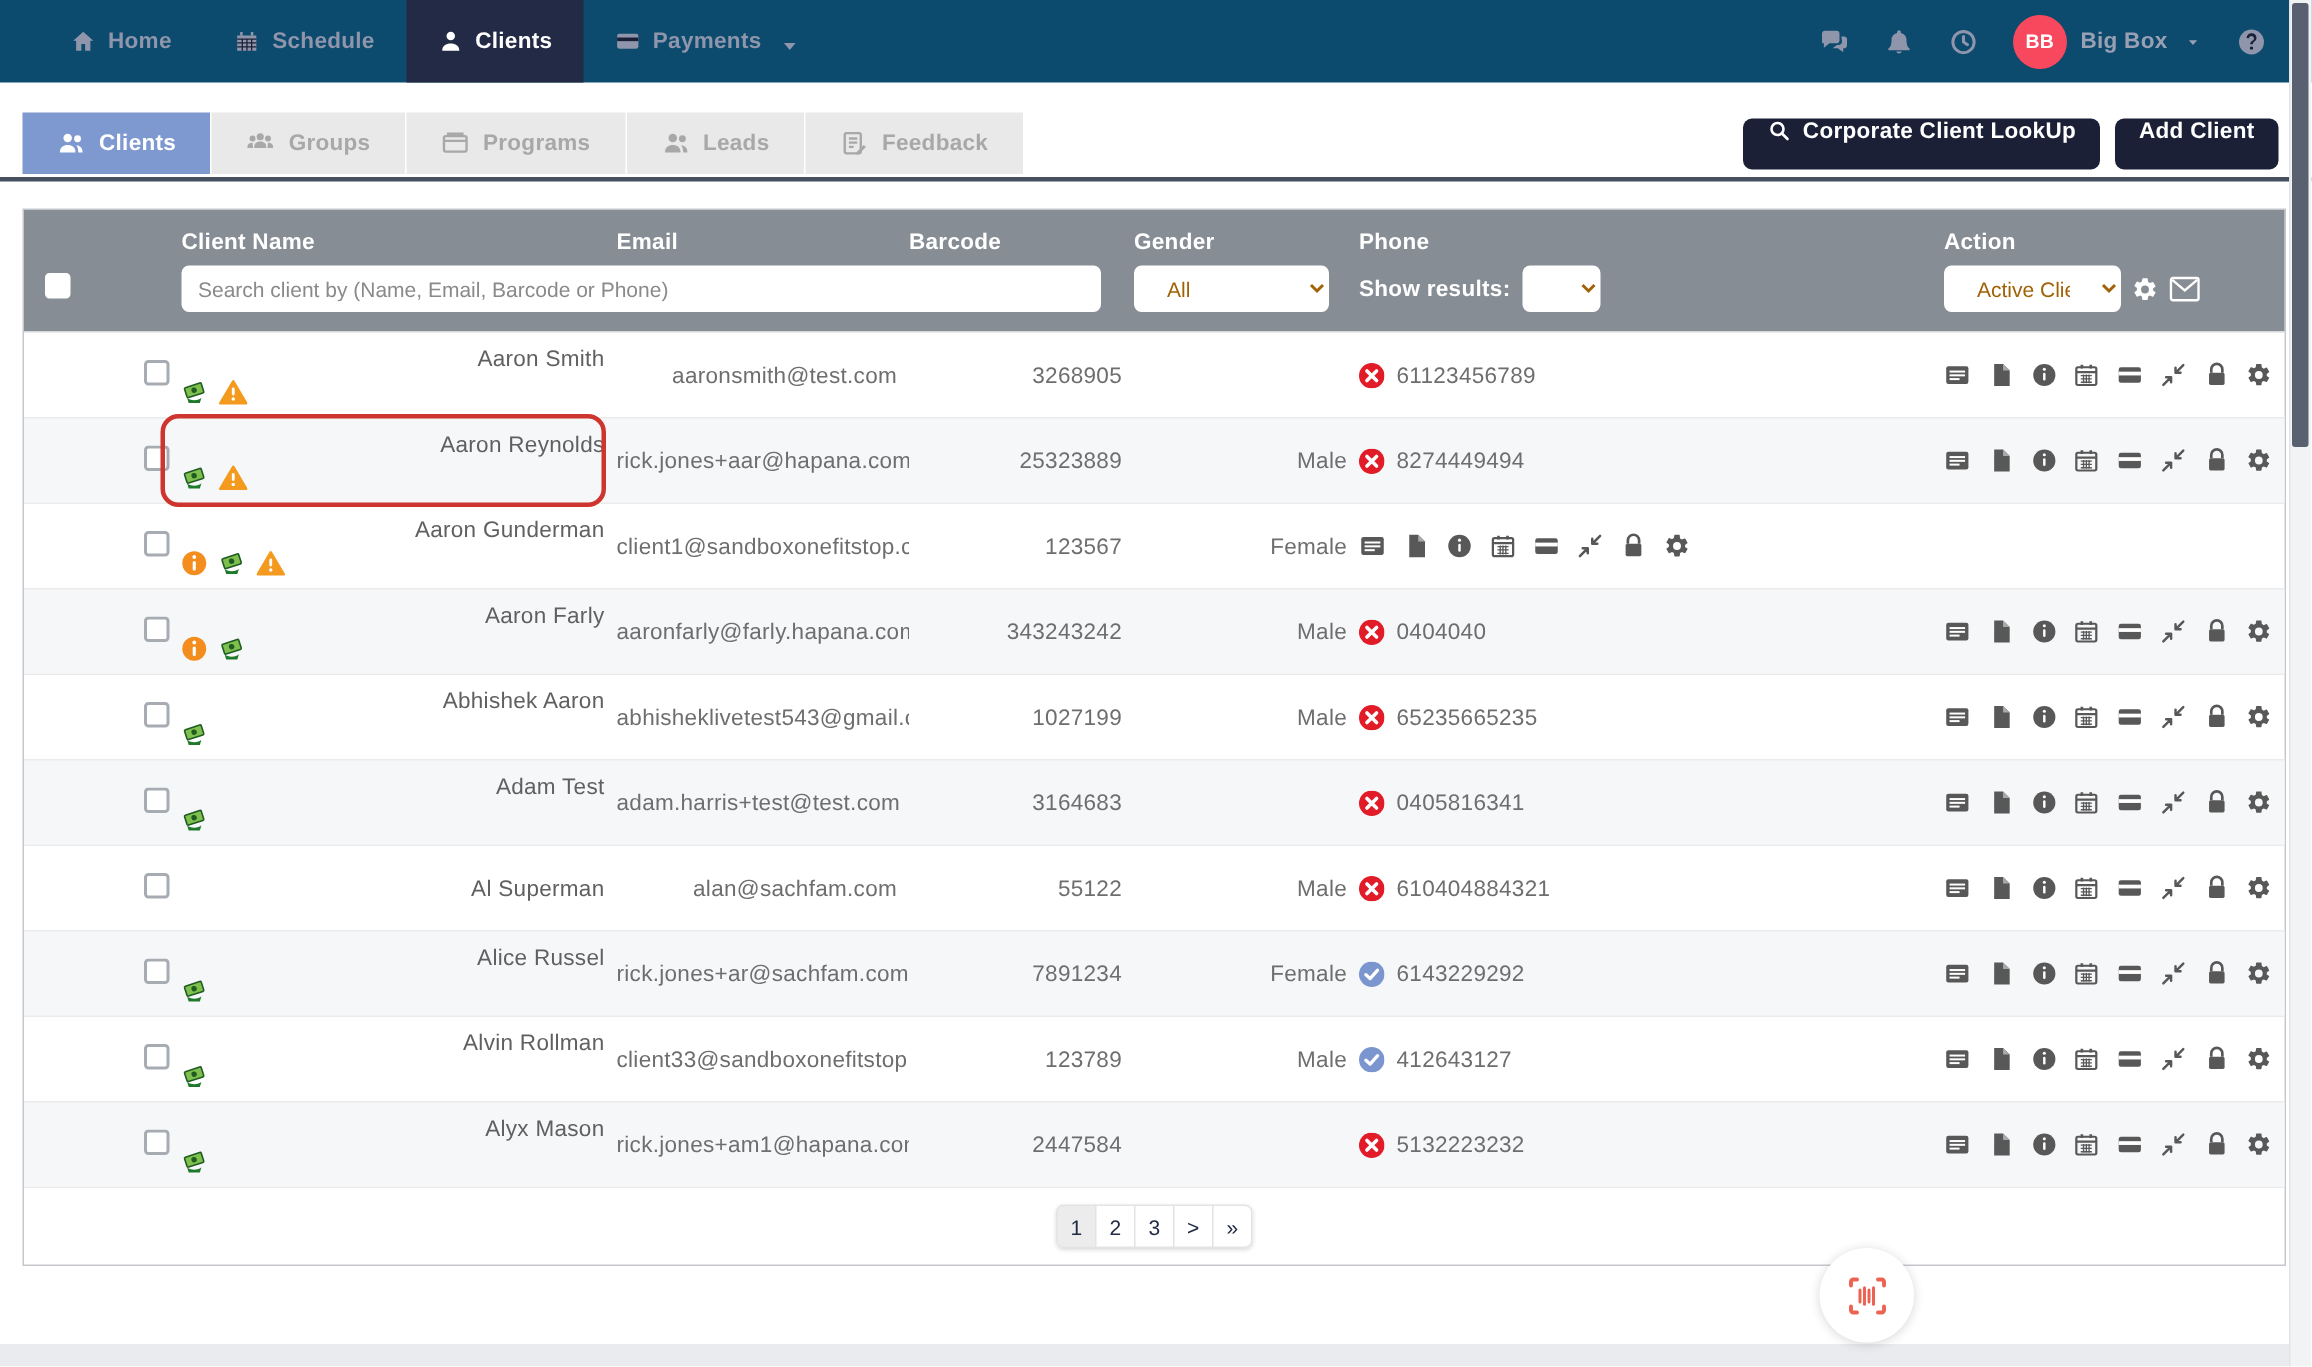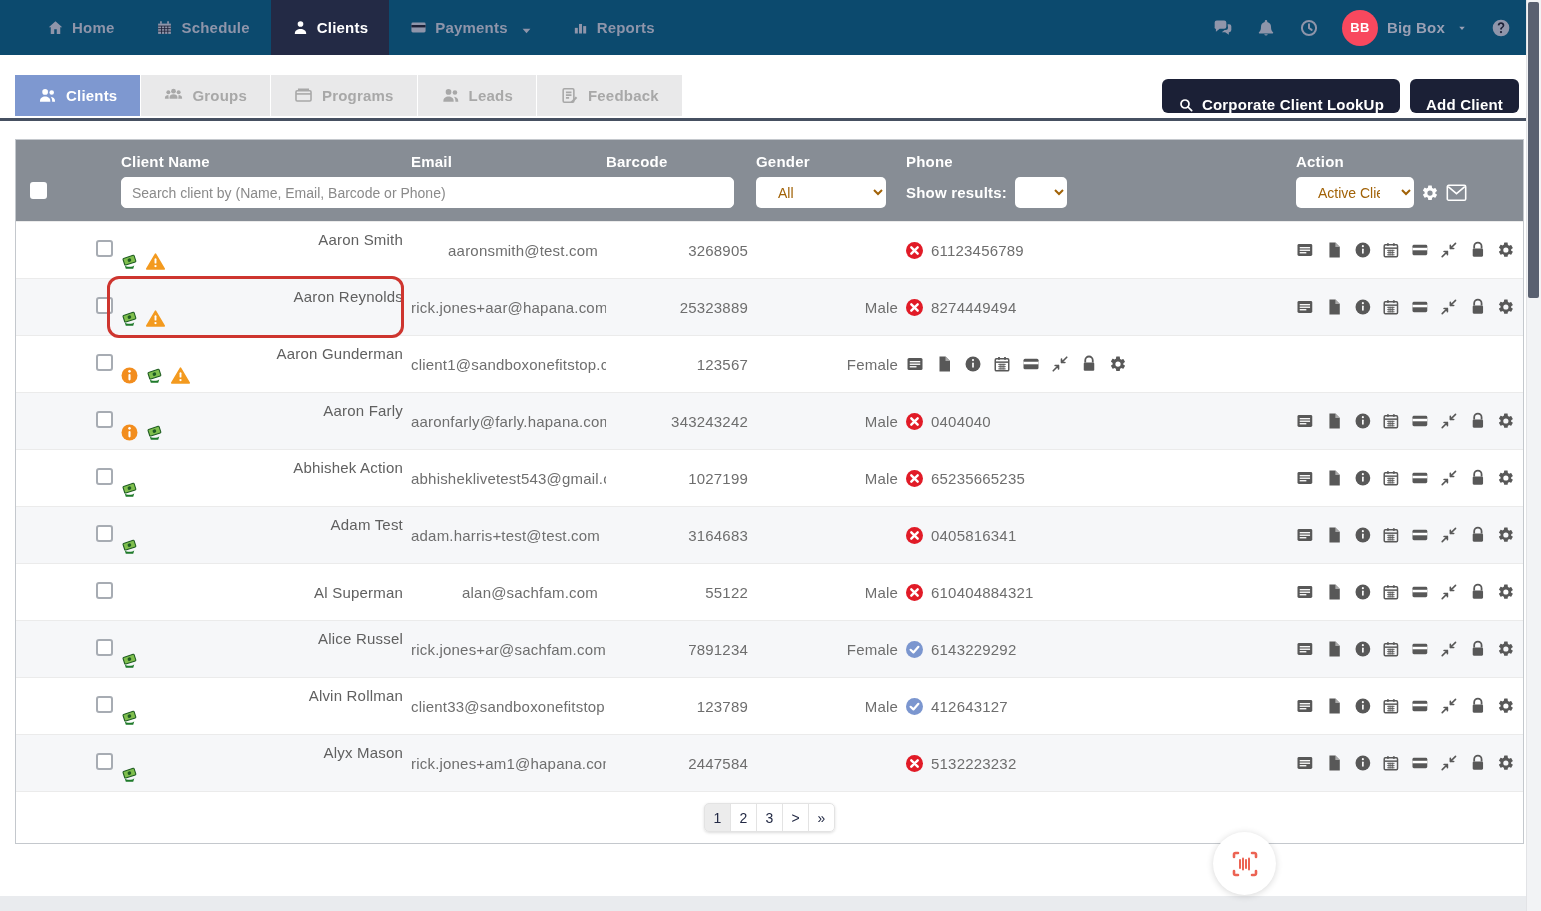--- a/index.html
+++ b/index.html
@@ -25,21 +25,21 @@
   .help-ico { width:20px; height:20px; color:#8f95aa; cursor:pointer; }
 
   
   .toolbar { display:flex; justify-content:space-between; align-items:center; margin:20px 22px 0 15px; }
   .tabs { display:flex; }
   .tab { display:flex; align-items:center; gap:9px; padding:0 23px; height:41px; background:#e9e9ea; color:#a8a8a8; font-size:15px; font-weight:600; cursor:pointer; margin-left:1px; }
   .tab:first-child { margin-left:0; }
   .tab.active { background:#7e98d0; color:#ffffff; }
   .tab svg { width:19px; height:19px; }
   .btn-group { display:flex; gap:10px; }
-  .dark-btn { height:34px; border:none; border-radius:6px; background:#1b2036; color:#fff; font-family:inherit; font-size:15px; font-weight:700; display:flex; align-items:flex-end; gap:8px; padding:0 16px; cursor:pointer; letter-spacing:.2px; }
+  .dark-btn { height:34px; border:none; border-radius:6px; background:#1b2036; color:#fff; font-family:inherit; font-size:15px; font-weight:700; display:flex; align-items:flex-start; gap:8px; padding:0 16px; cursor:pointer; letter-spacing:.2px; }
   .dark-btn svg { width:16px; height:16px; }
   .rule { height:3px; background:#465061; margin-top:2px; }
 
   
   .table-wrap { margin:18px 17px 0 15px; border:1px solid #c4c8cd; background:#fff; }
   .thead { background:#878d95; }
   .grid { display:grid; grid-template-columns:105px 290px 195px 150px 150px 390px 1fr; }
   .header-labels { padding-top:13px; }
   .header-labels .th { color:#fff; font-size:15px; font-weight:700; }
   .filter-row { padding:7px 0 13px; align-items:center; }
@@ -125,30 +125,20 @@
           <rect x="2" y="5" width="20" height="14" rx="2"></rect>
           <rect x="2" y="8.5" width="20" height="3.4" fill="#1b2036"></rect>
         </svg>
       </span>
     <span>Payments</span>
     <span class="nav-caret">
         <svg viewBox="0 0 24 24" fill="currentColor">
           <path d="M6.5 9.5h11L12 16z"></path>
         </svg>
       </span>
-  </div>
-  <div class="nav-item">
-    <span>
-        <svg viewBox="0 0 24 24" fill="currentColor">
-          <rect x="4" y="12.5" width="4.2" height="8"></rect>
-          <rect x="9.9" y="7" width="4.2" height="13.5"></rect>
-          <rect x="15.8" y="10" width="4.2" height="10.5"></rect>
-        </svg>
-      </span>
-    <span>Reports</span>
   </div>
 
   <div class="nav-right">
     <span class="nav-ico">
         <svg viewBox="0 0 24 24" fill="currentColor">
           <path d="M2 5.5A2.5 2.5 0 014.5 3h9A2.5 2.5 0 0116 5.5v5a2.5 2.5 0 01-2.5 2.5H8l-4.5 3.5V13h-1A2.5 2.5 0 012 10.5z"></path>
           <path d="M17.5 7.5h2A2.5 2.5 0 0122 10v4.5a2.5 2.5 0 01-2.5 2.5H19v3.2L14.6 17h-4.1l3.4-2.7h1.1a3 3 0 003-3z"></path>
         </svg>
       </span>
     <span class="nav-ico">
@@ -668,21 +658,21 @@
               <path d="M19.14 12.94a7 7 0 00.06-.94 7 7 0 00-.06-.94l2.03-1.58a.5.5 0 00.12-.64l-1.92-3.32a.5.5 0 00-.61-.22l-2.39.96a7.3 7.3 0 00-1.62-.94l-.36-2.54A.5.5 0 0013.9 2h-3.8a.5.5 0 00-.5.42l-.36 2.54a7.3 7.3 0 00-1.62.94l-2.39-.96a.5.5 0 00-.61.22L2.7 8.48a.5.5 0 00.12.64l2.03 1.58a7 7 0 000 1.88l-2.03 1.58a.5.5 0 00-.12.64l1.92 3.32c.14.24.42.34.61.22l2.39-.96c.5.38 1.03.7 1.62.94l.36 2.54a.5.5 0 00.5.42h3.8a.5.5 0 00.5-.42l.36-2.54a7.3 7.3 0 001.62-.94l2.39.96c.23.1.47 0 .61-.22l1.92-3.32a.5.5 0 00-.12-.64zM12 15.5A3.5 3.5 0 1115.5 12 3.5 3.5 0 0112 15.5z"></path>
             </svg>
           </span>
     </div>
   </div>
 
   <div class="grid tr">
 
     <div class="td cell-check"><span class="checkbox"></span></div>
     <div class="td td-name">
-      <div class="client-name">Abhishek Action</div>
+      <div class="client-name">Abhishek Aaron</div>
       <div class="flag-row">
 
         <span class="flag flag-money">
               <svg viewBox="0 0 16 16">
                 <g transform="rotate(-18 8 7)">
                   <rect x="2.5" y="3.5" width="11" height="6.5" rx="0.8" fill="#7fbf4d" stroke="#1e5c22"></rect>
                   <circle cx="8" cy="6.7" r="1.7" fill="#1e5c22"></circle>
                 </g>
                 <path d="M3.5 11.5C5 13.5 11 13.5 12.5 11.5L11.5 14.8H4.5Z" fill="#1e7a2a"></path>
               </svg>

